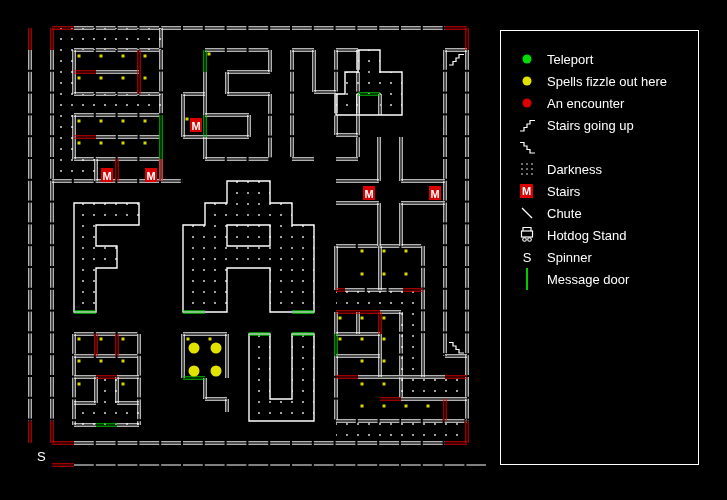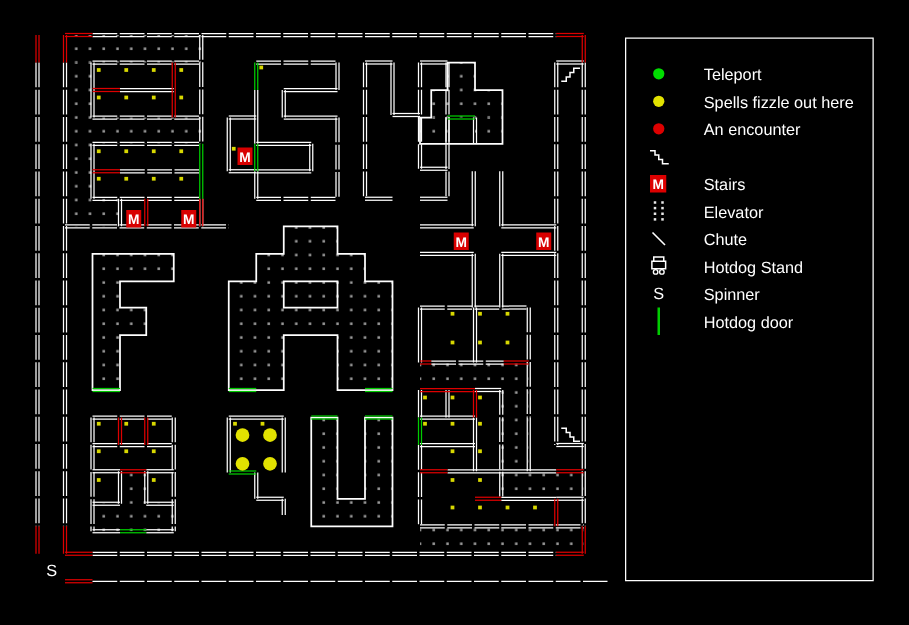--- a/index.html
+++ b/index.html
@@ -4,21 +4,21 @@
 <style>
   html,body{margin:0;padding:0;background:#000;}
   .stage{position:relative;width:727px;height:500px;background:#000;overflow:hidden;
          font-family:"Liberation Sans",sans-serif;}
   #map-svg{position:absolute;left:0;top:0;}
   .legend{position:absolute;left:500px;top:30px;width:199px;height:435px;
           border:1px solid #fff;box-sizing:border-box;padding:17px 0 0 10px;}
   .lg-item{display:flex;align-items:center;height:22px;color:#fff;font-size:13px;}
   .lg-icon{flex:0 0 32px;display:flex;justify-content:center;align-items:center;height:22px;}
   .lg-icon svg{overflow:visible;}
-  .lg-label{margin-left:20px;white-space:nowrap;text-align:center;}
+  .lg-label{margin-left:4px;white-space:nowrap;text-align:center;}
 </style>
 </head>
 <body>
 
 <div class="stage">
   <svg id="map-svg" width="500" height="500">
     <defs>
       <pattern id="rockpat" width="11" height="11" patternUnits="userSpaceOnUse">
         <rect x="5" y="5" width="2" height="2" fill="#a0a0a0"></rect>
       </pattern>
@@ -429,47 +429,56 @@
         <span class="lg-icon">
           <svg width="16" height="16">
             <circle cx="8" cy="8" r="4.5" fill="#dd0000"></circle>
           </svg>
         </span>
         <span class="lg-label">An encounter</span>
       </div>
       <div class="lg-item">
         <span class="lg-icon">
           <svg width="17" height="16">
+            <path d="M1 14 L5 14 L5 10.5 L8 10.5 L8 7 L11 7 L11 3.5 L16 3.5" fill="none" stroke="#ffffff" stroke-width="1.2"></path>
+          </svg>
+        </span>
+        <span class="lg-label">Stairs going up</span>
+      </div>
+      <div class="lg-item">
+        <span class="lg-icon">
+          <svg width="17" height="16">
             <path d="M1 3.5 L5 3.5 L5 7 L8 7 L8 10.5 L11 10.5 L11 14 L16 14" fill="none" stroke="#ffffff" stroke-width="1.2"></path>
           </svg>
         </span>
+      </div>
+      <div class="lg-item">
+        <span class="lg-icon">
+          <svg width="16" height="16">
+            <rect x="2" y="2" width="2" height="2" fill="#6f6f6f"></rect>
+            <rect x="7" y="2" width="2" height="2" fill="#6f6f6f"></rect>
+            <rect x="12" y="2" width="2" height="2" fill="#6f6f6f"></rect>
+            <rect x="2" y="7" width="2" height="2" fill="#6f6f6f"></rect>
+            <rect x="7" y="7" width="2" height="2" fill="#6f6f6f"></rect>
+            <rect x="12" y="7" width="2" height="2" fill="#6f6f6f"></rect>
+            <rect x="2" y="12" width="2" height="2" fill="#6f6f6f"></rect>
+            <rect x="7" y="12" width="2" height="2" fill="#6f6f6f"></rect>
+            <rect x="12" y="12" width="2" height="2" fill="#6f6f6f"></rect>
+          </svg>
+        </span>
+        <span class="lg-label">Darkness</span>
       </div>
       <div class="lg-item">
         <span class="lg-icon">
           <svg width="16" height="16">
             <rect x="1" y="1" width="13" height="14" fill="#dd0000"></rect>
             <text x="7.5" y="12" fill="#fff" text-anchor="middle" font-family="Liberation Sans,sans-serif" font-size="11" font-weight="bold">M</text>
           </svg>
         </span>
         <span class="lg-label">Stairs</span>
-      </div>
-      <div class="lg-item">
-        <span class="lg-icon">
-          <svg width="16" height="18">
-            <rect x="4" y="1" width="2" height="2" fill="#e8e8e8"></rect>
-            <rect x="10" y="1" width="2" height="2" fill="#e8e8e8"></rect>
-            <rect x="4" y="5.5" width="2" height="2" fill="#e8e8e8"></rect>
-            <rect x="10" y="5.5" width="2" height="2" fill="#e8e8e8"></rect>
-            <rect x="4" y="10" width="2" height="2" fill="#e8e8e8"></rect>
-            <rect x="10" y="10" width="2" height="2" fill="#e8e8e8"></rect>
-            <rect x="4" y="14.5" width="2" height="2" fill="#e8e8e8"></rect>
-            <rect x="10" y="14.5" width="2" height="2" fill="#e8e8e8"></rect>
-          </svg>
-        </span>
-        <span class="lg-label">Elevator</span>
       </div>
       <div class="lg-item">
         <span class="lg-icon">
           <svg width="16" height="16">
             <line x1="3" y1="3" x2="13" y2="13" stroke="#ffffff" stroke-width="1.3"></line>
           </svg>
         </span>
         <span class="lg-label">Chute</span>
       </div>
       <div class="lg-item">
@@ -490,16 +499,16 @@
           </svg>
         </span>
         <span class="lg-label">Spinner</span>
       </div>
       <div class="lg-item">
         <span class="lg-icon">
           <svg width="16" height="22">
             <line x1="8" y1="0" x2="8" y2="22" stroke="#00cc00" stroke-width="2"></line>
           </svg>
         </span>
-        <span class="lg-label">Hotdog door</span>
+        <span class="lg-label">Message door</span>
       </div>
     </div>
 </div>
 
 </body></html>

